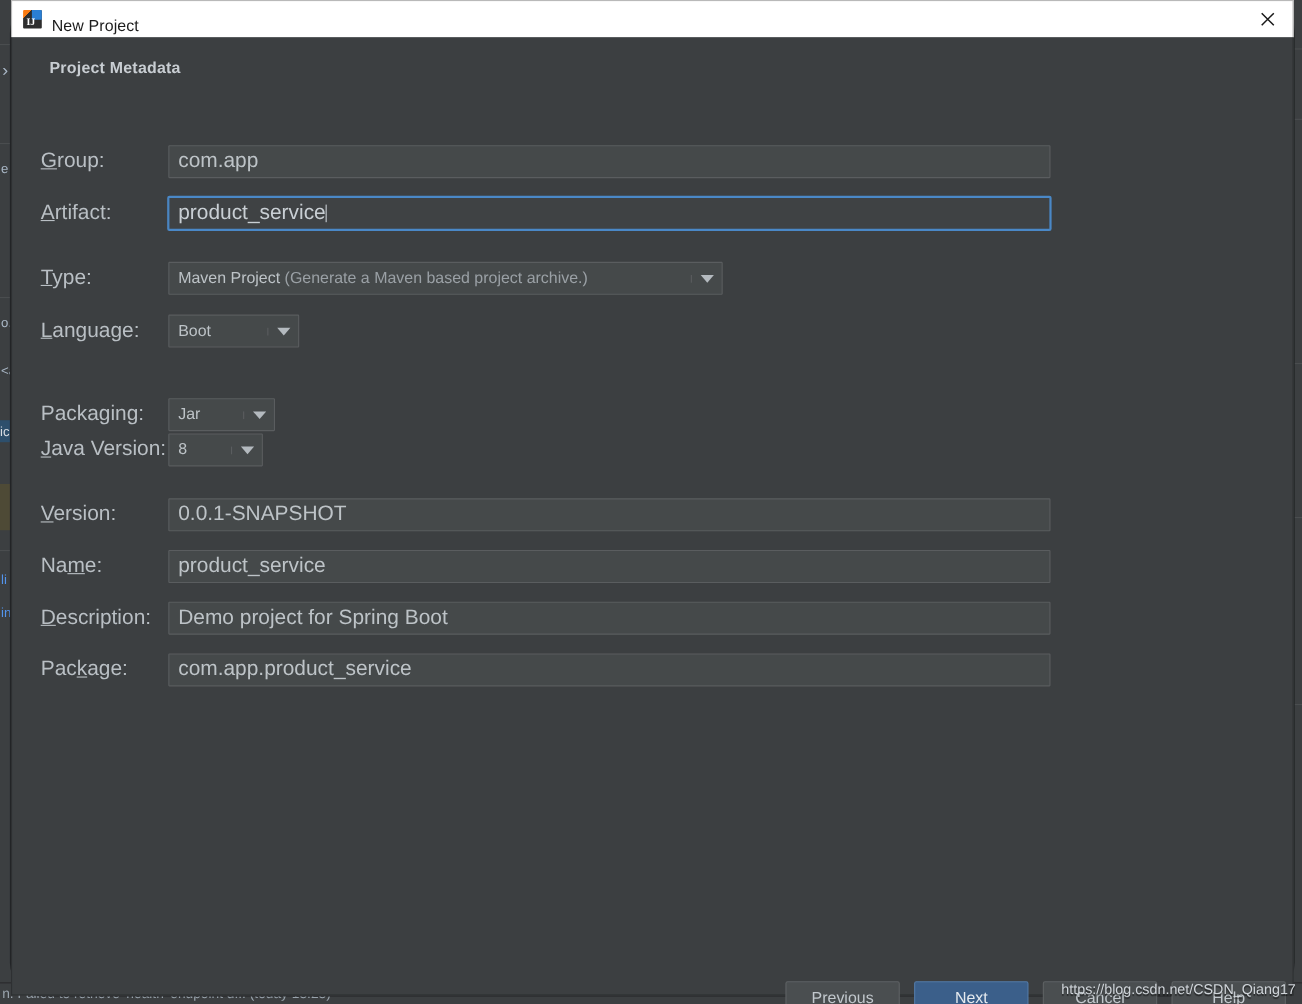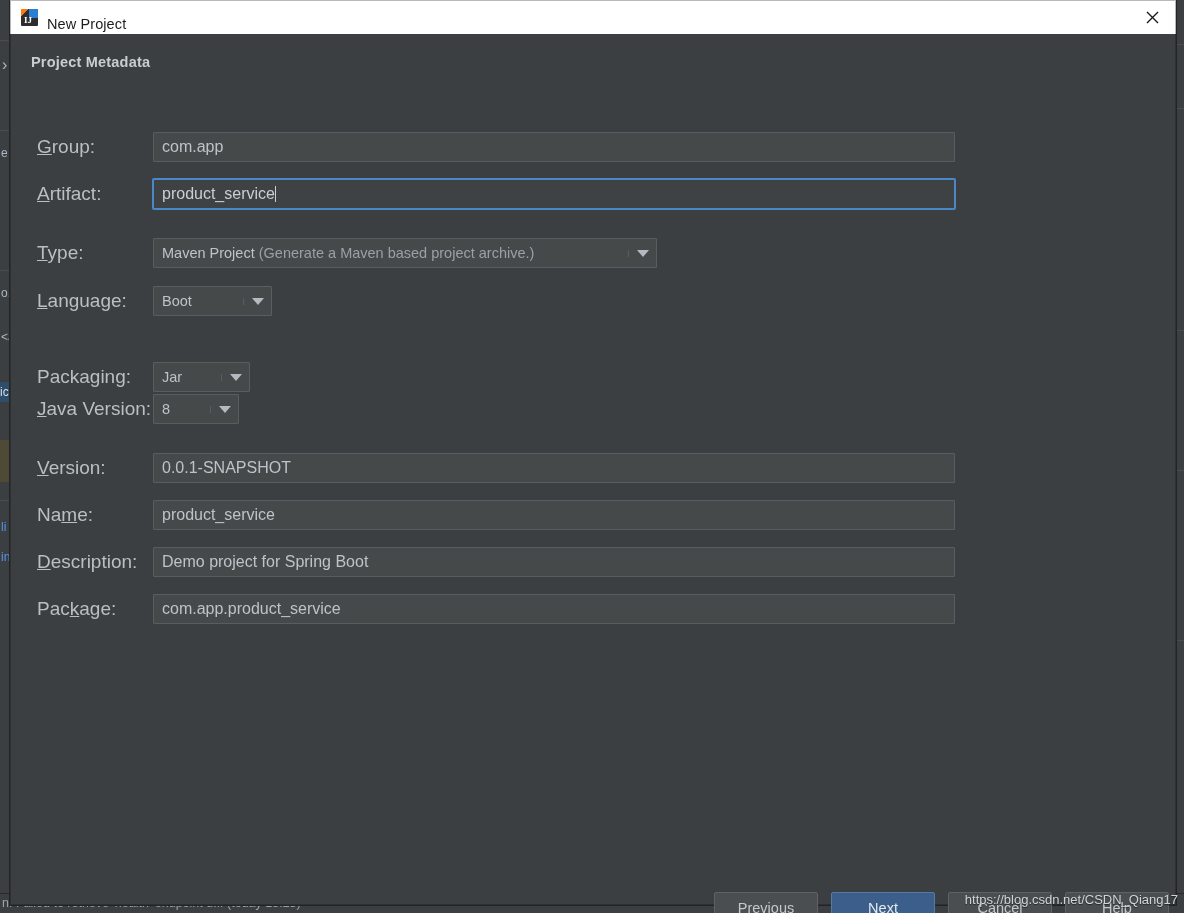--- a/index.html
+++ b/index.html
@@ -53,20 +53,21 @@
     font-size: 12.5px; color: #9aa4ad; white-space: nowrap;
   }
 
   
   #dialog {
     position: absolute;
     left: 10px; top: 0;
     width: 1166px; height: 905px;
     background: #3c3f41;
     box-shadow: 0 0 0 1px #222426;
+    border-radius: 30px;
   }
   #titlebar {
     position: relative;
     height: 34px;
     background: #ffffff;
     border: 1px solid #b9b9b9;
     border-bottom: none;
     display: flex;
     align-items: center;
     padding-left: 10px;
@@ -104,42 +105,42 @@
 
   #dialog-body {
     position: relative;
     height: 871px;
     background: #3c3f41;
     border: 1px solid #2e3032;
     border-top: none;
   }
 
   #section-title {
-    position: absolute; left: 20px; top: 20px;
+    position: absolute; left: 34px; top: 20px;
     font-size: 14.5px; font-weight: bold; color: #c8cdd2;
     letter-spacing: .2px;
   }
 
   
   .row { position: absolute; left: 0; right: 0; height: 30px; }
   .lbl {
     position: absolute; left: 26px;
     font-size: 19px; color: #b9bfc4;
     line-height: 30px; white-space: nowrap;
   }
   .lbl u { text-decoration: underline; text-underline-offset: 1px; }
 
   .field {
     position: absolute; left: 142px;
     height: 30px;
     background: #45494a;
     border: 1px solid #5a5d5f;
     border-radius: 1px;
     color: #bdc3c7;
-    font-size: 16px;
+    font-size: 19px;
     line-height: 28px;
     padding: 0 0 0 8px;
     white-space: nowrap;
     overflow: hidden;
   }
   .field.wide { width: 802px; }
 
   .field.focused {
     background: #3f4244;
     border: 1px solid #4a88c7;

